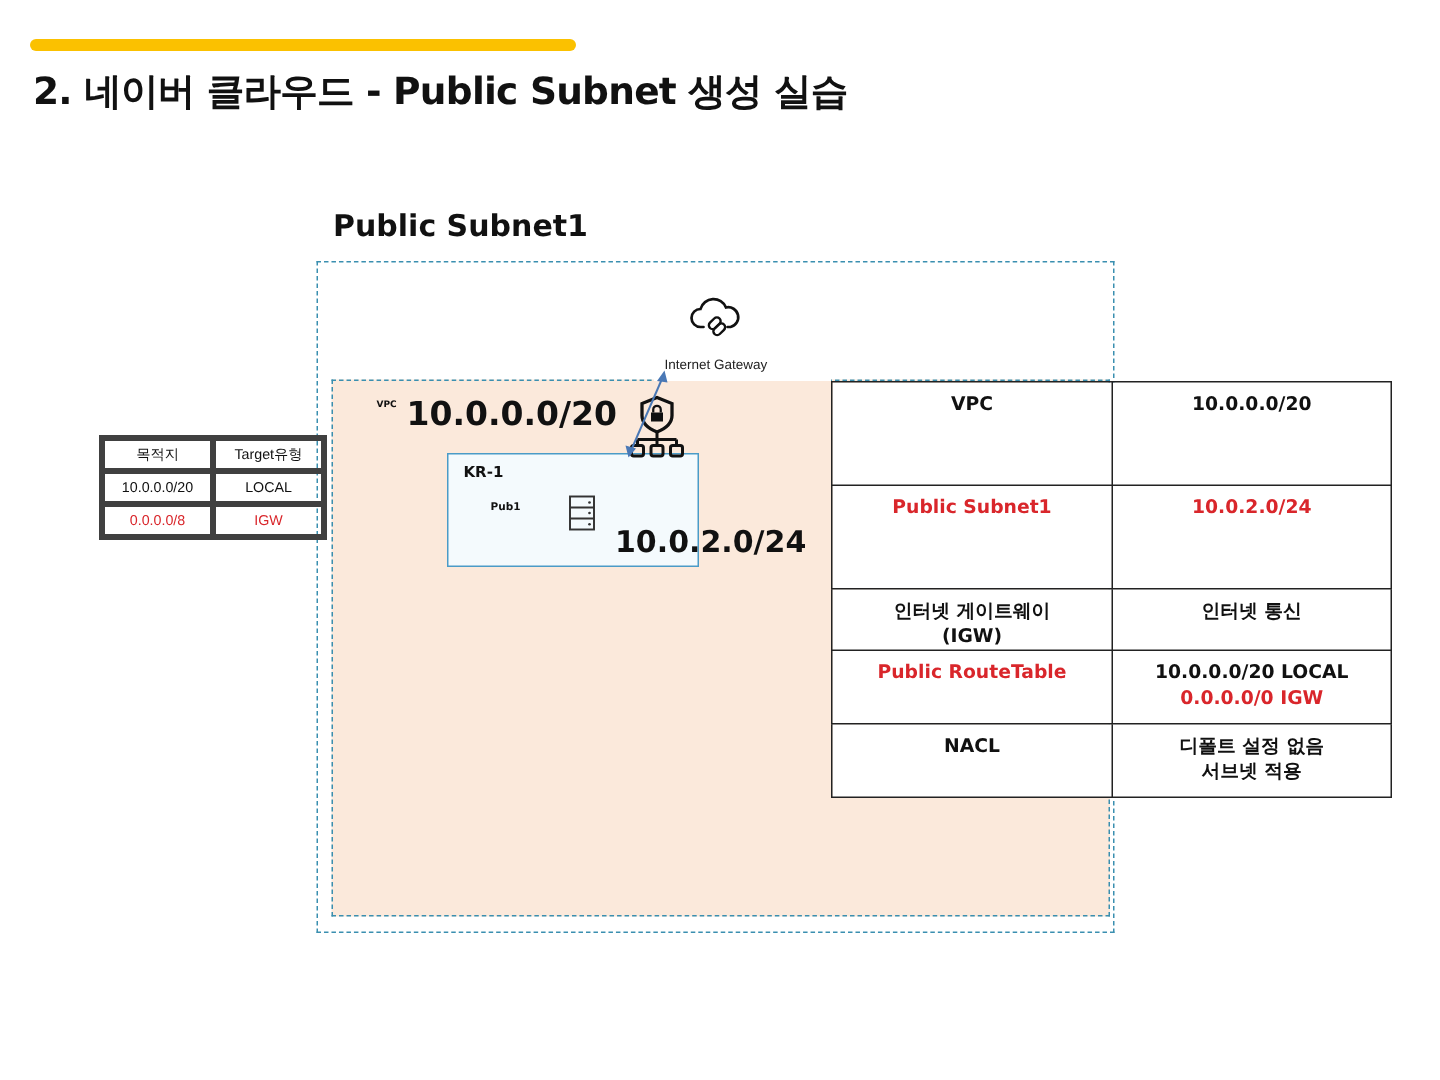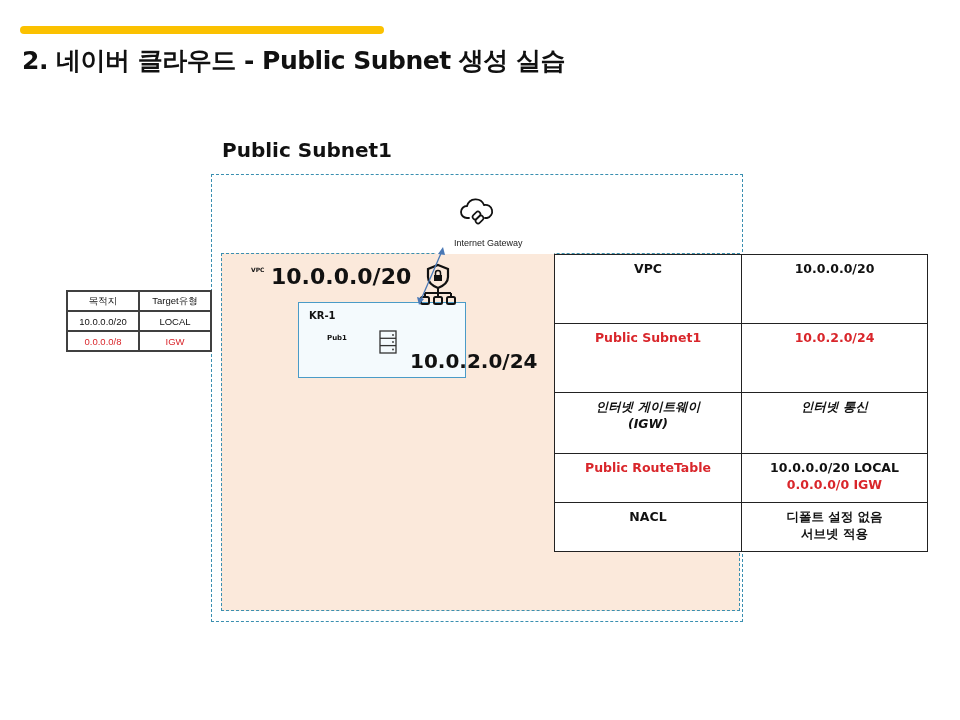--- a/index.html
+++ b/index.html
@@ -5,34 +5,34 @@
   html, body { margin:0; padding:0; }
   body { width:960px; height:720px; background:#ffffff; position:relative; overflow:hidden;
          font-family:"DejaVu Sans", sans-serif; color:#111; }
   .abs { position:absolute; }
   .accent-bar { left:20px; top:26px; width:364px; height:8px; background:#fbc100; border-radius:4px; }
   .page-title { left:22px; top:44px; font-size:25px; font-weight:bold; letter-spacing:-0.5px; white-space:nowrap; }
   .diagram-title { left:222px; top:138px; font-size:20px; font-weight:bold; white-space:nowrap; }
   .outer-box { left:211px; top:174px; width:532px; height:448px; border:1px dashed #3a8fb0; box-sizing:border-box; }
   .vpc-box { left:221px; top:253px; width:519px; height:358px; border:1px dashed #3a8fb0; background:#fbe9db; box-sizing:border-box; }
   .igw-label-bg { left:436px; top:232px; width:118px; height:22px; background:#ffffff; }
-  .igw-label { left:454px; top:238px; font-size:9px; font-family:"Liberation Sans", sans-serif; white-space:nowrap; color:#222; }
+  .igw-label { left:443px; top:238px; font-size:9px; font-family:"Liberation Sans", sans-serif; white-space:nowrap; color:#222; }
   .cloud-icon { left:460px; top:196px; width:34px; height:30px; }
   .vpc-small { left:251px; top:266px; font-size:6px; font-weight:bold; }
   .vpc-cidr { left:271px; top:264px; font-size:22px; font-weight:bold; white-space:nowrap; }
   .subnet-box { left:298px; top:302px; width:168px; height:76px; border:1px solid #4a9bc7; background:#f4fafd; box-sizing:border-box; }
   .kr-label { left:309px; top:310px; font-size:10px; font-weight:bold; }
   .pub-label { left:327px; top:334px; font-size:7px; font-weight:bold; }
   .server-icon { left:379px; top:330px; width:18px; height:24px; }
   .subnet-cidr { left:410px; top:349px; font-size:20px; font-weight:bold; white-space:nowrap; }
   .router-icon { left:415px; top:262px; width:46px; height:46px; }
   .arrow { left:410px; top:245px; width:60px; height:60px; }
   table { border-collapse:collapse; }
   .route-table { left:66px; top:290px; font-family:"Liberation Sans", sans-serif; font-size:9.5px; }
-  .route-table td { border:2px solid #404040; text-align:center; height:18px; padding:0 6px; }
+  .route-table td { border:4px solid #404040; text-align:center; height:18px; padding:0 6px; }
   .route-table td.c1 { width:58px; }
   .route-table td.c2 { width:58px; }
   .red { color:#d9262b; }
   .info-table { left:554px; top:254px; font-size:12.5px; font-weight:bold; }
   .info-table td { border:1px solid #222; text-align:center; vertical-align:top; padding:5px 4px 0; line-height:17px; background:#fff; }
   .info-table td.k { width:178px; }
   .info-table td.v { width:177px; }
 </style>
 </head>
 <body>
@@ -107,21 +107,21 @@
 <table class="abs info-table">
   <tbody>
       <tr style="height:69px;">
     <td class="k">VPC</td>
     <td class="v">10.0.0.0/20</td>
   </tr>
   <tr class="red" style="height:69px;">
     <td class="k">Public Subnet1</td>
     <td class="v">10.0.2.0/24</td>
   </tr>
-  <tr style="height:61px;font-style:italic;">
+  <tr style="height:41px;">
     <td class="k">
           <div>인터넷 게이트웨이</div>
           <div>(IGW)</div>
         </td>
     <td class="v">인터넷 통신</td>
   </tr>
   <tr style="height:49px;">
     <td class="k red">Public RouteTable</td>
     <td class="v">
           <div>10.0.0.0/20 LOCAL</div>

